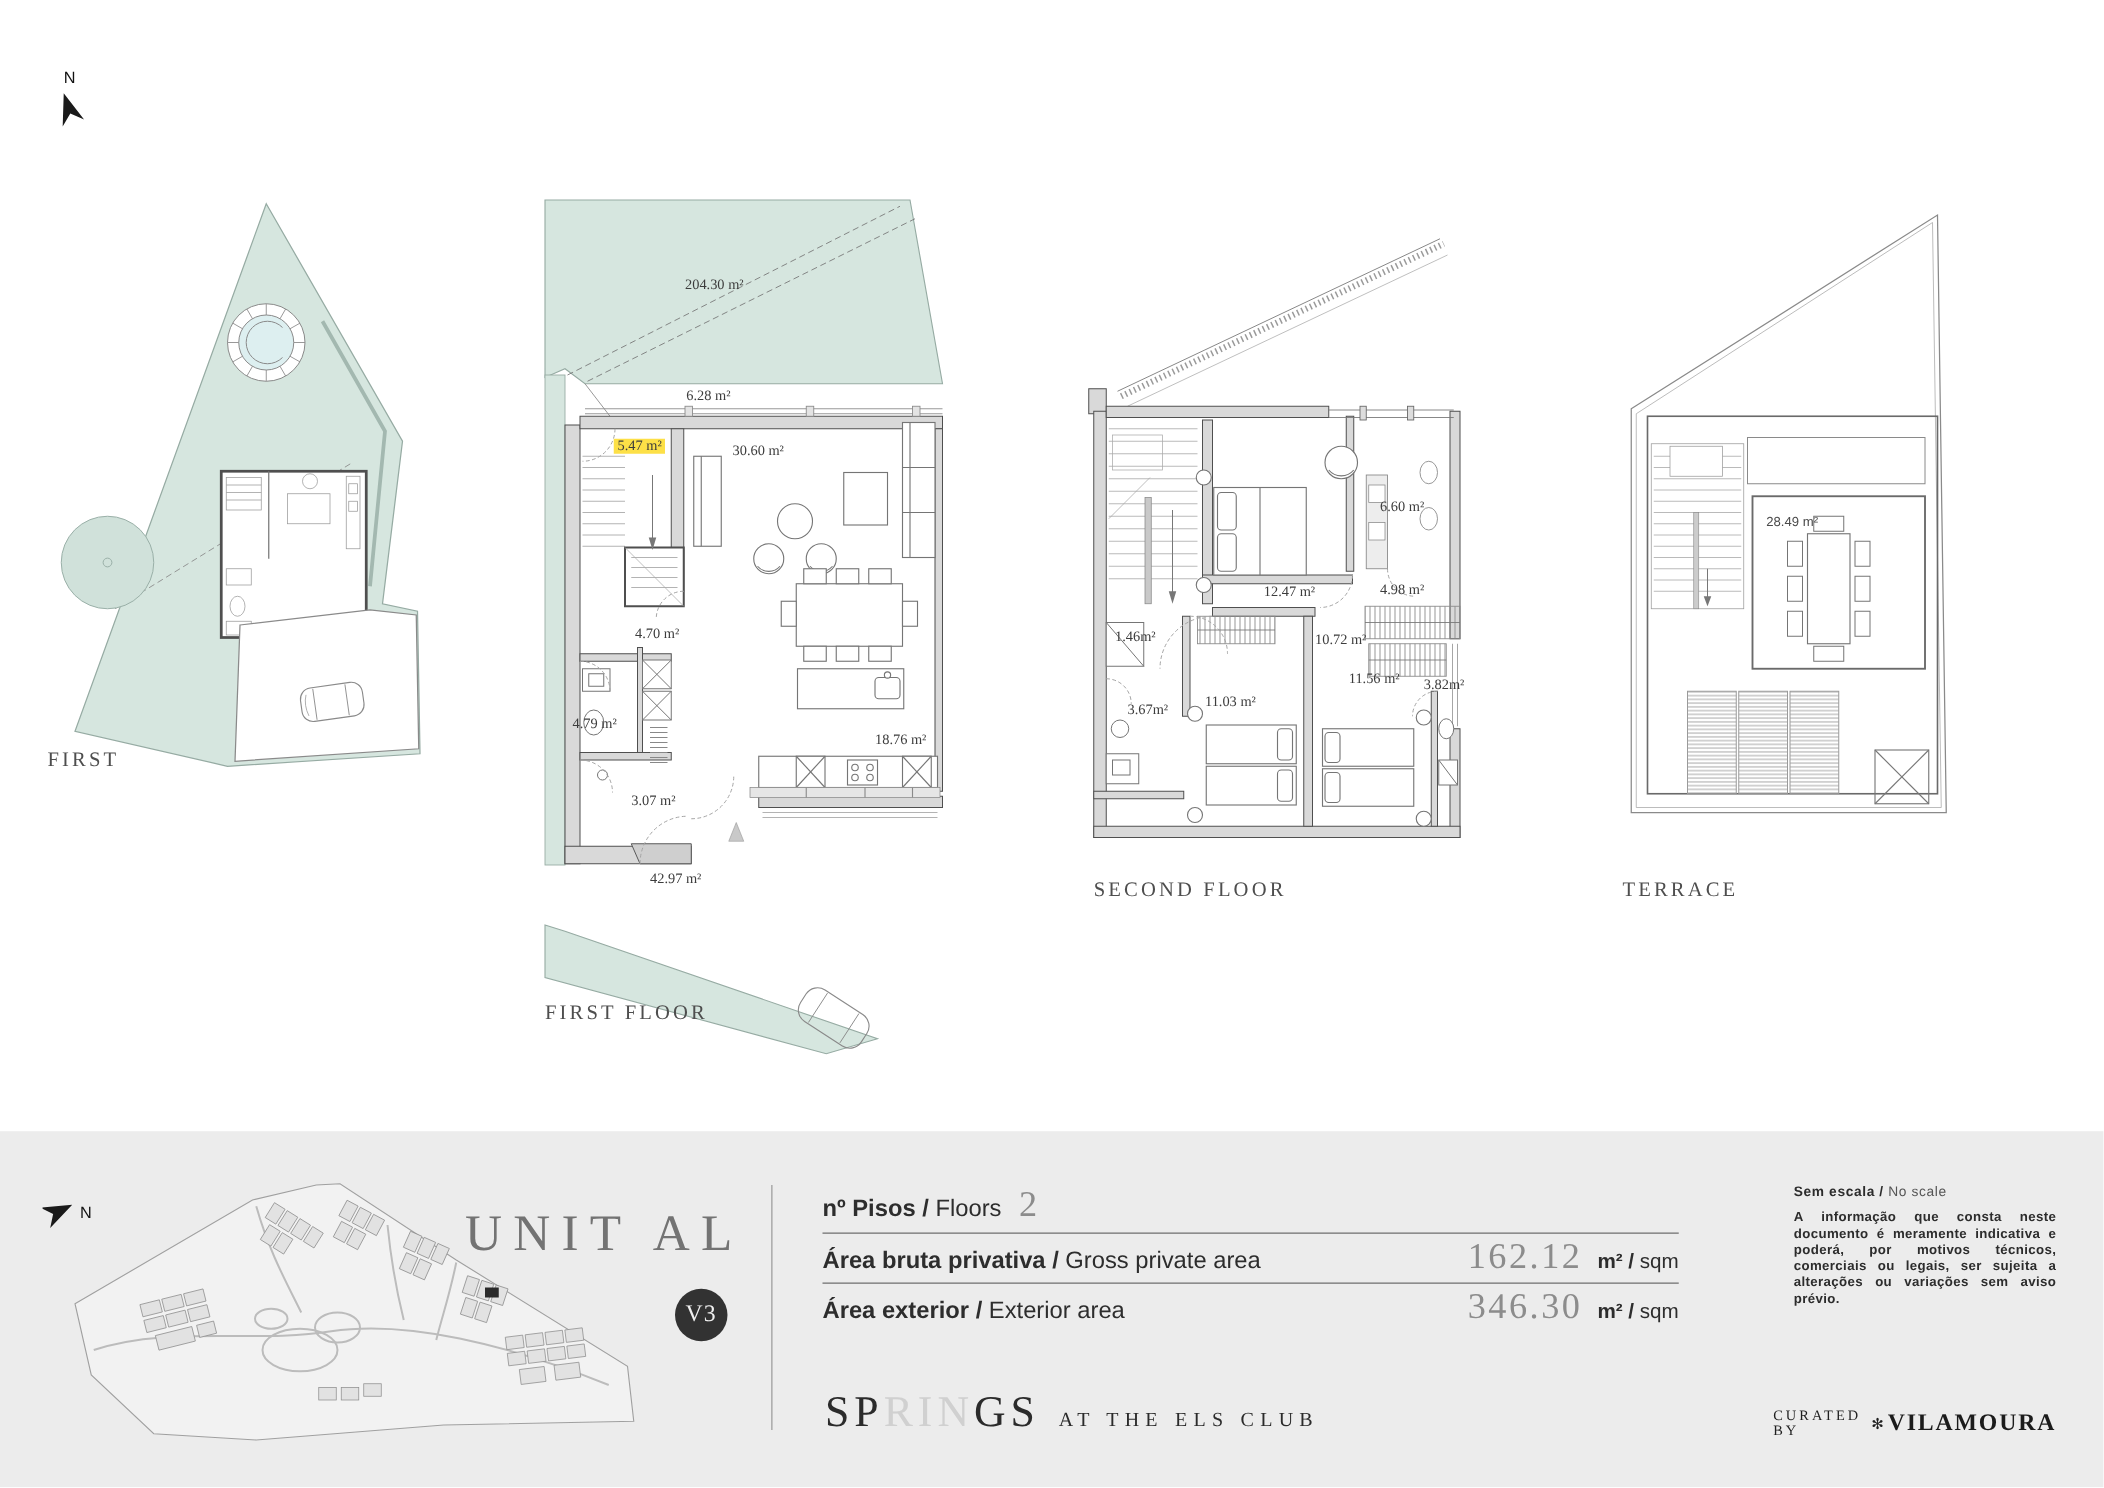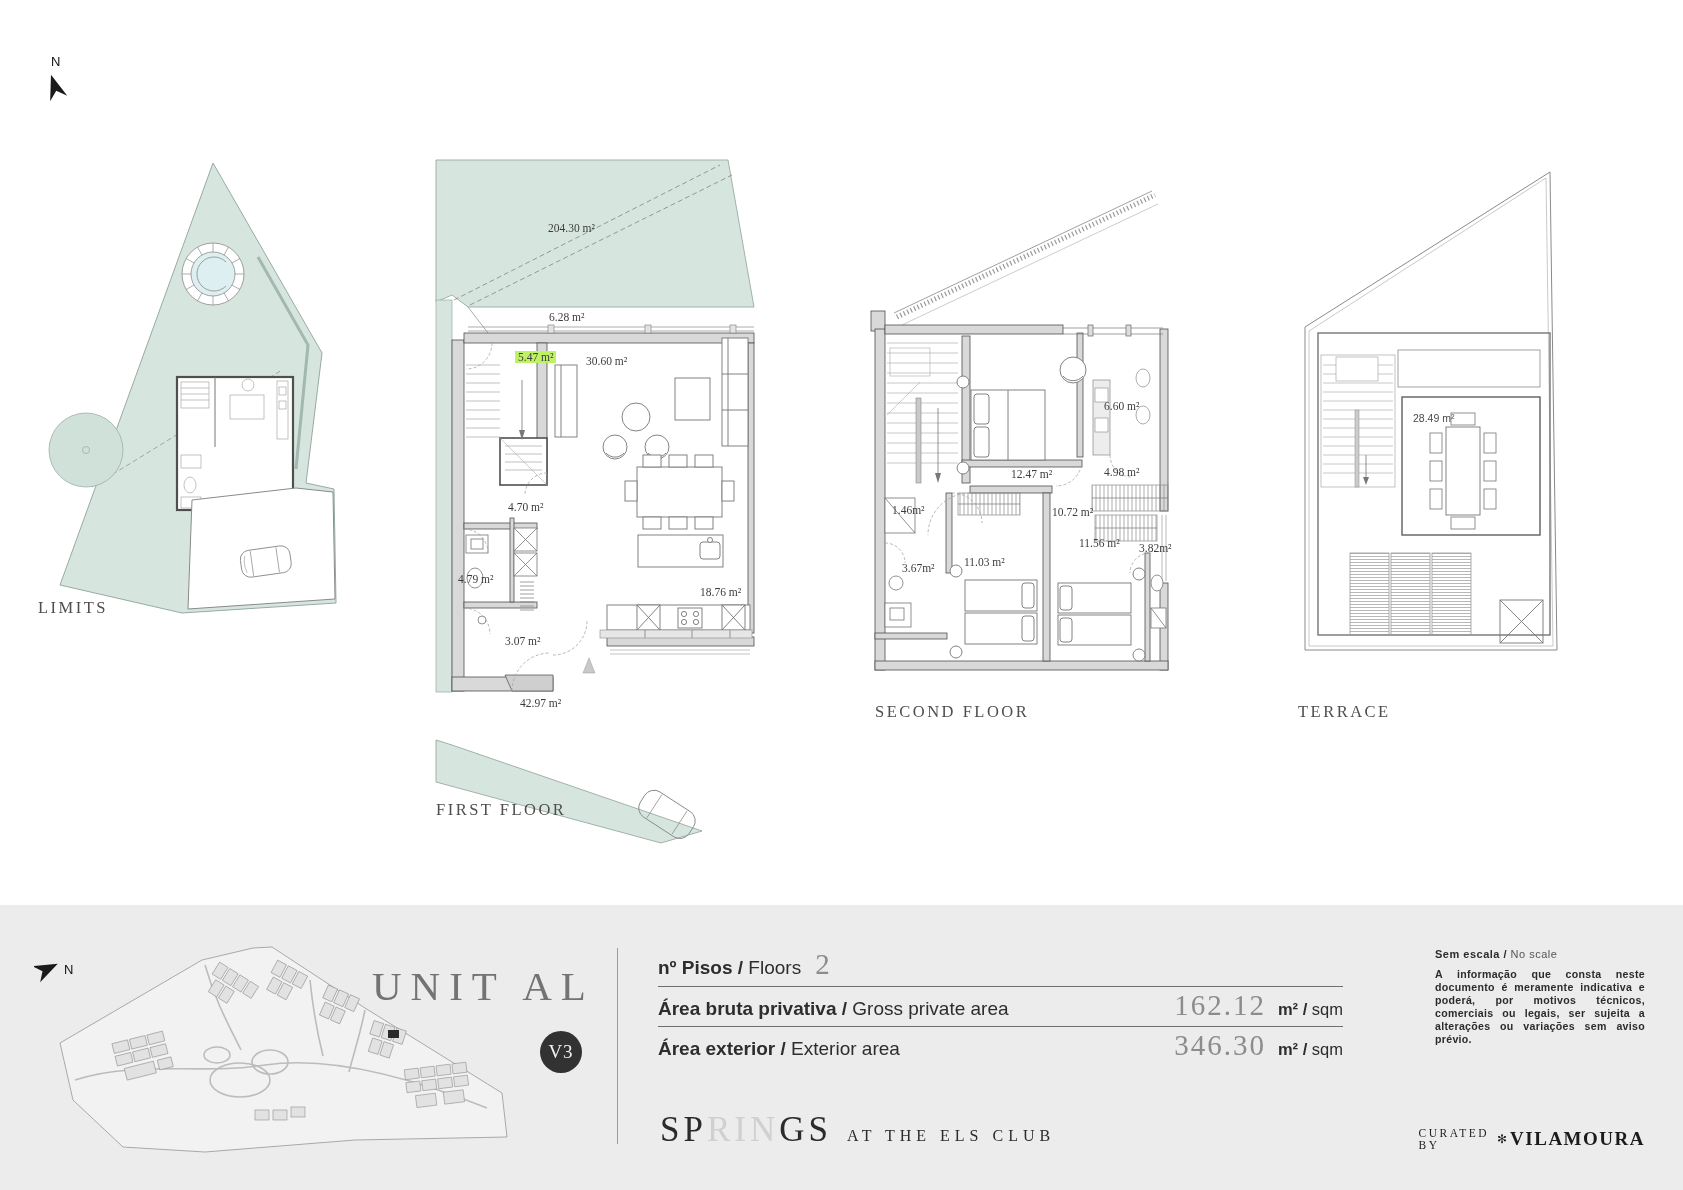--- a/index.html
+++ b/index.html
@@ -2,21 +2,21 @@
 <html><head>
 <meta charset="utf-8">
 <style>
   html,body{margin:0;padding:0;background:#fff;}
   .canvas{position:relative;width:1683px;height:1190px;background:#ffffff;overflow:hidden;
           font-family:"Liberation Serif",serif;}
   .abs{position:absolute;}
   svg{display:block;}
   
   .al{position:absolute;font-family:"Liberation Serif",serif;font-size:11.5px;color:#3c3c3c;white-space:nowrap;}
-  .al.hl{background:#bef264;padding:0 3px;margin-left:24px;}
+  .al.hl{background:#fde047;padding:0 3px;}
   .al-sans{position:absolute;font-family:"Liberation Sans",sans-serif;font-size:10.5px;color:#4a4a4a;white-space:nowrap;}
   .ptitle{position:absolute;font-family:"Liberation Serif",serif;font-size:16.5px;letter-spacing:2.5px;color:#4e4e4e;white-space:nowrap;}
   .nlabel{position:absolute;font-family:"Liberation Sans",sans-serif;font-size:13px;color:#111;}
   
   .footer-bg{position:absolute;left:0;top:905px;width:1683px;height:285px;background:#ececec;}
   .unit-title{position:absolute;left:372px;top:962px;font-size:41px;letter-spacing:9px;color:#737373;white-space:nowrap;}
   .badge{position:absolute;left:540px;top:1031px;width:42px;height:42px;border-radius:50%;background:#323232;
          color:#f0f0f0;display:flex;align-items:center;justify-content:center;font-size:19px;letter-spacing:1px;}
   .vdivider{position:absolute;left:617px;top:948px;width:1px;height:196px;background:#9b9b9b;}
   .trow{position:absolute;left:658px;width:685px;display:flex;align-items:baseline;justify-content:space-between;}
@@ -104,21 +104,21 @@
     <g>
       <path d="M162,345 L266,333 L303,337 L305,444 L158,454 Z" fill="#ffffff" stroke="#8a8a8a" stroke-width="1"></path>
       <g transform="rotate(-8 236 408)">
         <rect x="211" y="393" width="50" height="27" rx="9" fill="#ffffff" stroke="#8a8a8a" stroke-width="0.9"></rect>
         <line x1="222" y1="394" x2="222" y2="419" stroke="#8a8a8a" stroke-width="0.7"></line>
         <line x1="248" y1="394" x2="248" y2="419" stroke="#8a8a8a" stroke-width="0.7"></line>
         <path d="M216,398 Q213,406 216,415" fill="none" stroke="#9a9a9a" stroke-width="0.6"></path>
       </g>
     </g>
   </svg>
-  <div class="ptitle" style="left:38px;top:598px;">LIMITS</div>
+  <div class="ptitle" style="left:38px;top:598px;">FIRST</div>
 
   <svg class="abs" style="left:430px;top:150px;" width="330" height="700" viewBox="0 0 330 700">
 
     <g>
       <path d="M6,10 H298 L324,157 H38 L22,145 L6,152 Z" fill="#d6e6df" stroke="#96aba3" stroke-width="0.9"></path>
       <rect x="6" y="150" width="16" height="392" fill="#d6e6df" stroke="#96aba3" stroke-width="0.7"></rect>
       <path d="M6,590 L22,595 L272,681 L231,693 L6,632 Z" fill="#d6e6df" stroke="#96aba3" stroke-width="0.9"></path>
       <line x1="24" y1="150" x2="290" y2="15" stroke="#777" stroke-width="0.7" stroke-dasharray="5 3"></line>
       <line x1="40" y1="155" x2="302" y2="25" stroke="#777" stroke-width="0.7" stroke-dasharray="5 3"></line>
       <line x1="38" y1="157" x2="58" y2="183" stroke="#8a8a8a" stroke-width="0.7"></line>

